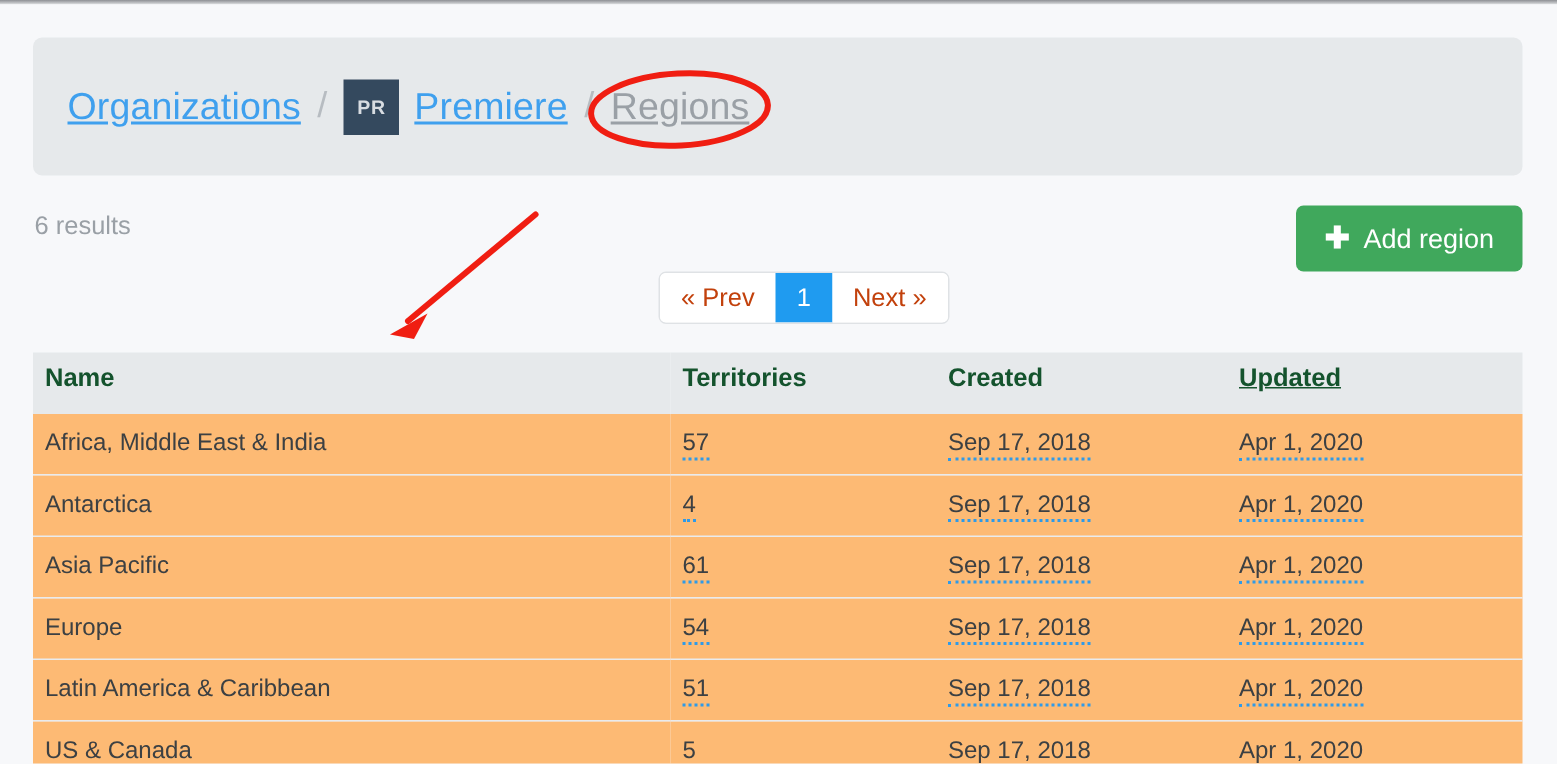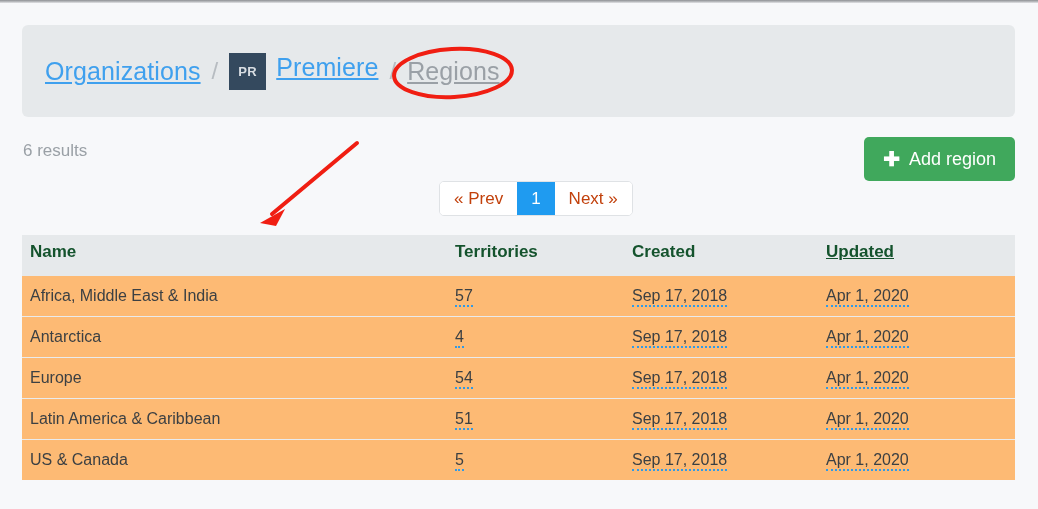--- a/index.html
+++ b/index.html
@@ -68,21 +68,21 @@
     background: #34495e;
     color: #d8dde2;
     font-size: 13px;
     font-weight: 700;
     letter-spacing: 0.5px;
     margin-right: 10px;
     flex: 0 0 auto;
   }
   .crumb-group {
     display: flex;
-    align-items: flex-start;
+    align-items: center;
   }
 
   
   .results-count {
     position: absolute;
     left: 23px;
     top: 138px;
     font-size: 17px;
     color: #9aa0a6;
   }
@@ -238,20 +238,26 @@
         <td><span class="dotted-link">Sep 17, 2018</span></td>
         <td><span class="dotted-link">Apr 1, 2020</span></td>
       </tr>
       <tr>
         <td>Antarctica</td>
         <td><span class="dotted-link">4</span></td>
         <td><span class="dotted-link">Sep 17, 2018</span></td>
         <td><span class="dotted-link">Apr 1, 2020</span></td>
       </tr>
       <tr>
+        <td>Asia Pacific</td>
+        <td><span class="dotted-link">61</span></td>
+        <td><span class="dotted-link">Sep 17, 2018</span></td>
+        <td><span class="dotted-link">Apr 1, 2020</span></td>
+      </tr>
+      <tr>
         <td>Europe</td>
         <td><span class="dotted-link">54</span></td>
         <td><span class="dotted-link">Sep 17, 2018</span></td>
         <td><span class="dotted-link">Apr 1, 2020</span></td>
       </tr>
       <tr>
         <td>Latin America &amp; Caribbean</td>
         <td><span class="dotted-link">51</span></td>
         <td><span class="dotted-link">Sep 17, 2018</span></td>
         <td><span class="dotted-link">Apr 1, 2020</span></td>

